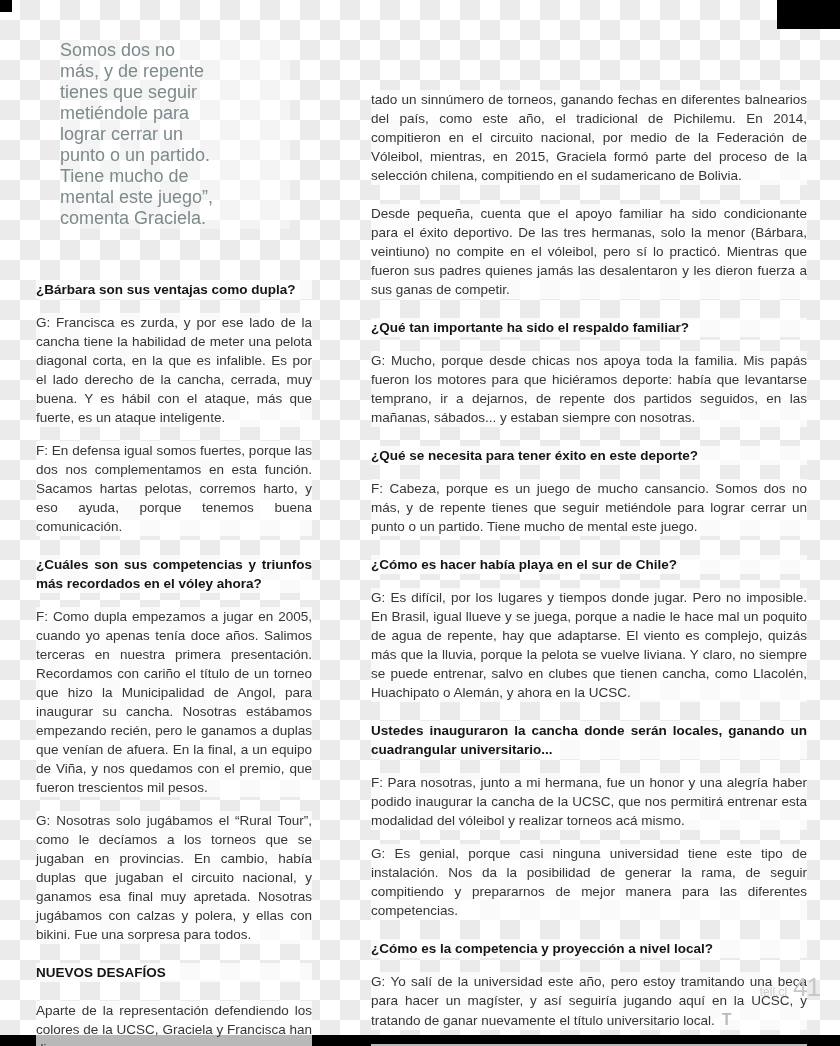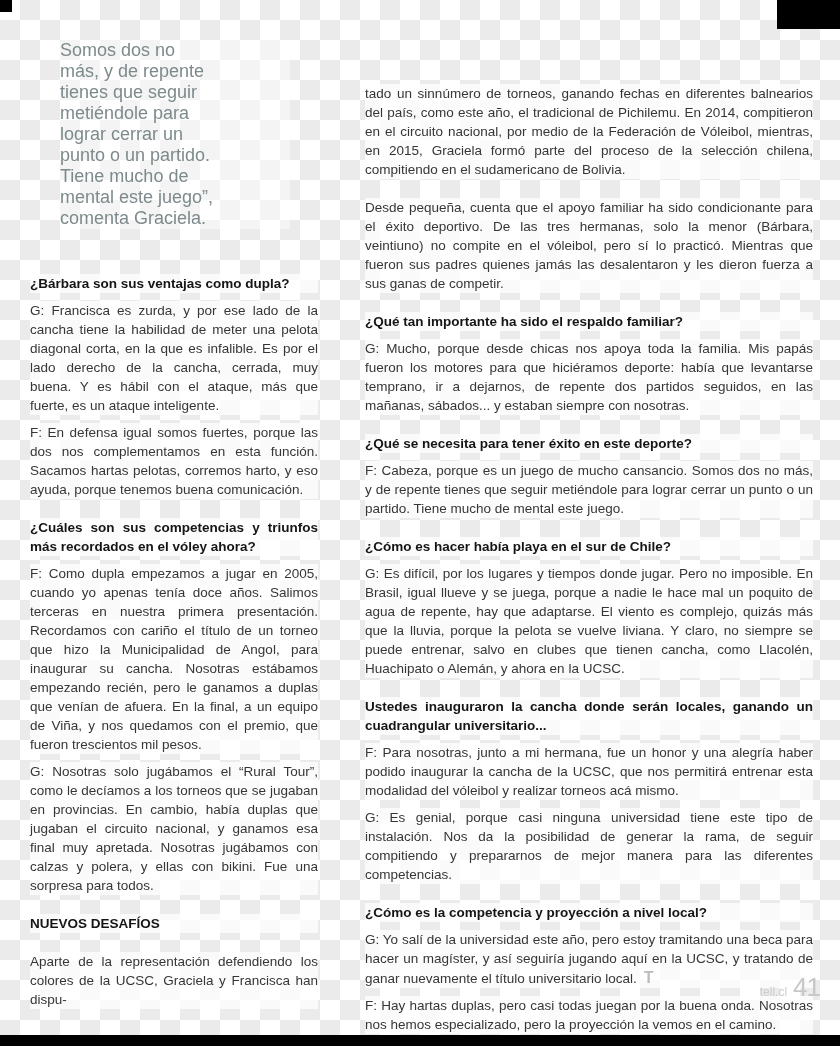--- a/index.html
+++ b/index.html
@@ -32,21 +32,21 @@
 
   .col {
     position: absolute;
     font-size: 13.5px; line-height: 19px;
     color: #363636;
   }
   .col-left  { left: 22px;  top: 266px; width: 304px; }
   .col-right { left: 357px; top: 76px;  width: 464px; }
 
   .col p {
-    margin: 8px;
+    margin: 14px;
     text-align: justify;
     background: rgba(255,255,255,0.72);
   }
   .col p.gap { margin-top: 19px; }
   .question, .subhead { font-weight: bold; color: #151515; }
   .answer, .paragraph { font-weight: normal; }
 
   .endmark {
     color: #b9bdbd;
     font-weight: bold;

